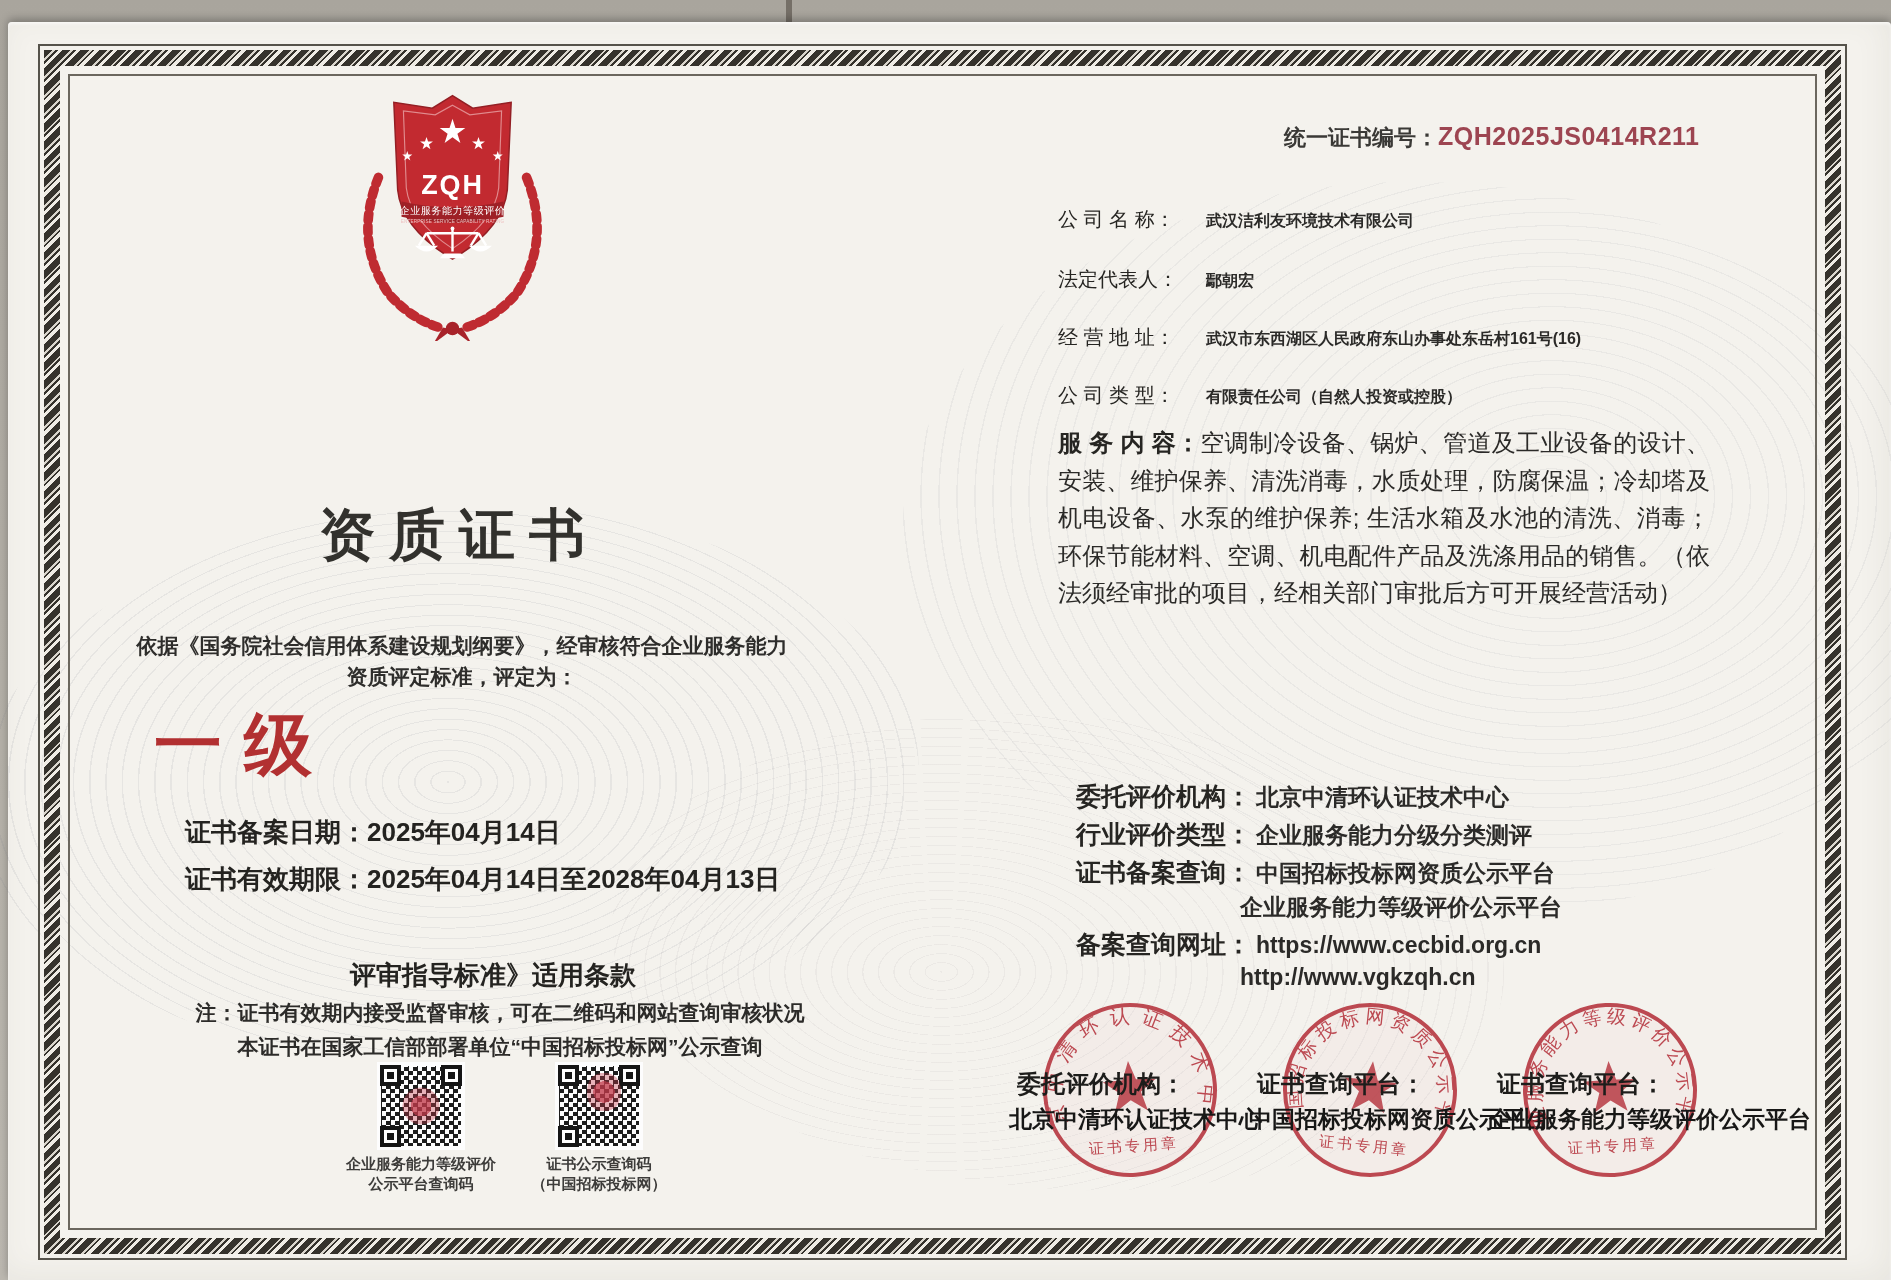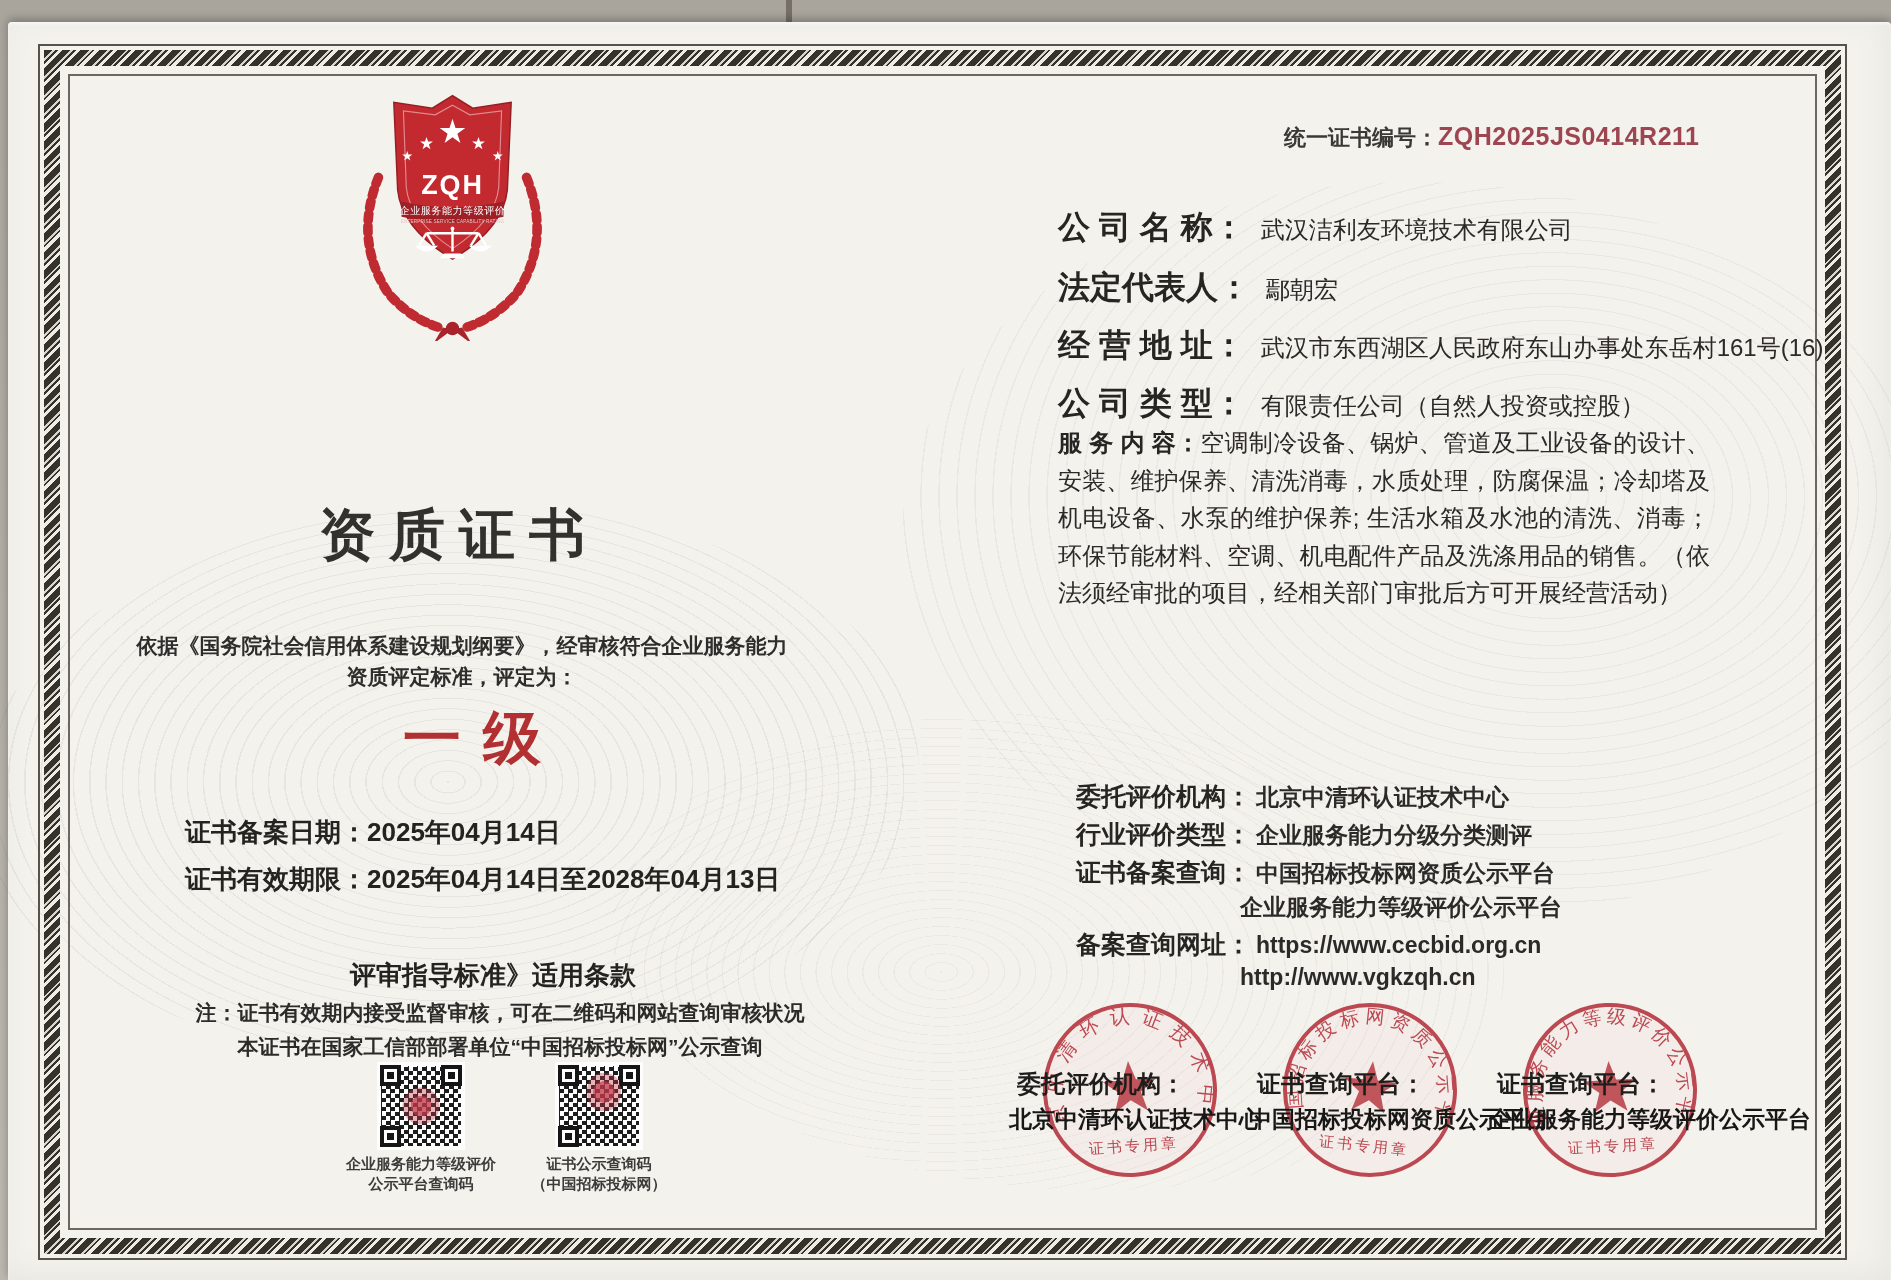--- a/index.html
+++ b/index.html
@@ -27,43 +27,43 @@
     border-image:repeating-linear-gradient(135deg,#35322c 0 6px,#d9d5cc 6px 8px,#35322c 8px 10px,#efece5 10px 13px) 16;}
   .frame-inner{position:absolute;inset:28px;border:2px solid #6b675e;}
   
   .emblem{position:absolute;left:330px;top:86px;width:245px;height:255px;}
   .title1{position:absolute;left:112px;top:392px;width:680px;text-align:center;
     font-size:62px;font-weight:900;letter-spacing:2px;color:#32312d;}
   .title2{position:absolute;left:112px;top:498px;width:680px;text-align:center;
     font-size:56px;font-weight:900;letter-spacing:14px;text-indent:14px;color:#32312d;}
   .intro{position:absolute;left:122px;top:630px;width:680px;text-align:center;
     font-size:21px;line-height:31px;font-weight:600;color:#2e2d2b;}
-  .grade{position:absolute;left:132px;top:700px;width:680px;text-align:center;
-    font-size:58px;font-weight:900;letter-spacing:22px;text-indent:22px;color:#b23031;}
+  .grade{position:absolute;left:132px;top:700px;width:680px;
+    font-size:68px;font-weight:900;letter-spacing:22px;text-indent:22px;color:#b23031;}
   .drow{position:absolute;left:185px;font-size:26px;font-weight:700;white-space:nowrap;color:#242320;}
   .drow4{position:absolute;left:350px;font-size:26px;font-weight:700;color:#242320;}
   .note{position:absolute;left:160px;top:996px;width:680px;text-align:center;
     font-size:21px;line-height:34px;font-weight:600;color:#2c2b29;}
   
   .qr{position:absolute;width:88px;height:88px;background:#fdfdfd;
     background-image:repeating-conic-gradient(#1d1d1d 0% 25%, transparent 0% 50%);
     background-size:9px 9px;box-shadow:inset 0 0 0 4px #fdfdfd;}
   .qr i{position:absolute;width:21px;height:21px;border:4px solid #161616;background:#fff;box-sizing:border-box;}
   .qr i::after{content:"";position:absolute;inset:3px;background:#161616;}
   .qr .tl{left:3px;top:3px;} .qr .tr{right:3px;top:3px;} .qr .bl{left:3px;bottom:3px;}
   .stamp-dot{position:absolute;border-radius:50%;
     background:radial-gradient(circle, rgba(193,58,74,.78) 0 38%, rgba(193,58,74,.38) 39% 68%, transparent 70%);}
   .qr-caption{position:absolute;width:180px;text-align:center;font-size:15px;line-height:20px;color:#3d3c3a;font-weight:600;}
   
   .certno{position:absolute;left:1284px;top:122px;white-space:nowrap;}
   .certno .lab{font-size:22px;font-weight:700;color:#3a3936;}
   .certno .val{font-size:25px;font-weight:600;color:#9d4551;letter-spacing:.5px;}
   .crow{position:absolute;left:1058px;white-space:nowrap;}
-  .clabel{display:inline-block;min-width:144px;font-size:32px;font-weight:700;color:#262522;}
-  .cvalue{font-size:24px;font-weight:400;color:#2b2a28;margin-left:16px;}
+  .clabel{display:inline-block;min-width:144px;font-size:20px;font-weight:400;color:#262522;}
+  .cvalue{font-size:16px;font-weight:700;color:#2b2a28;margin-left:4px;}
   .para{position:absolute;left:1058px;top:424px;width:652px;font-size:24px;line-height:37.5px;
     color:#2b2a28;font-weight:500;text-align:justify;}
   .para b{font-weight:800;color:#262522;}
   .erow{position:absolute;left:1076px;white-space:nowrap;}
   .elabel{display:inline-block;min-width:180px;font-size:25px;font-weight:800;color:#262522;}
   .evalue{font-size:23px;font-weight:600;color:#2b2a28;}
   .eextra{position:absolute;left:1240px;font-size:23px;font-weight:600;color:#2b2a28;white-space:nowrap;}
   
   .seal{position:absolute;top:980px;width:320px;height:255px;}
   .seal svg{position:absolute;left:60px;top:15px;opacity:.88;}

